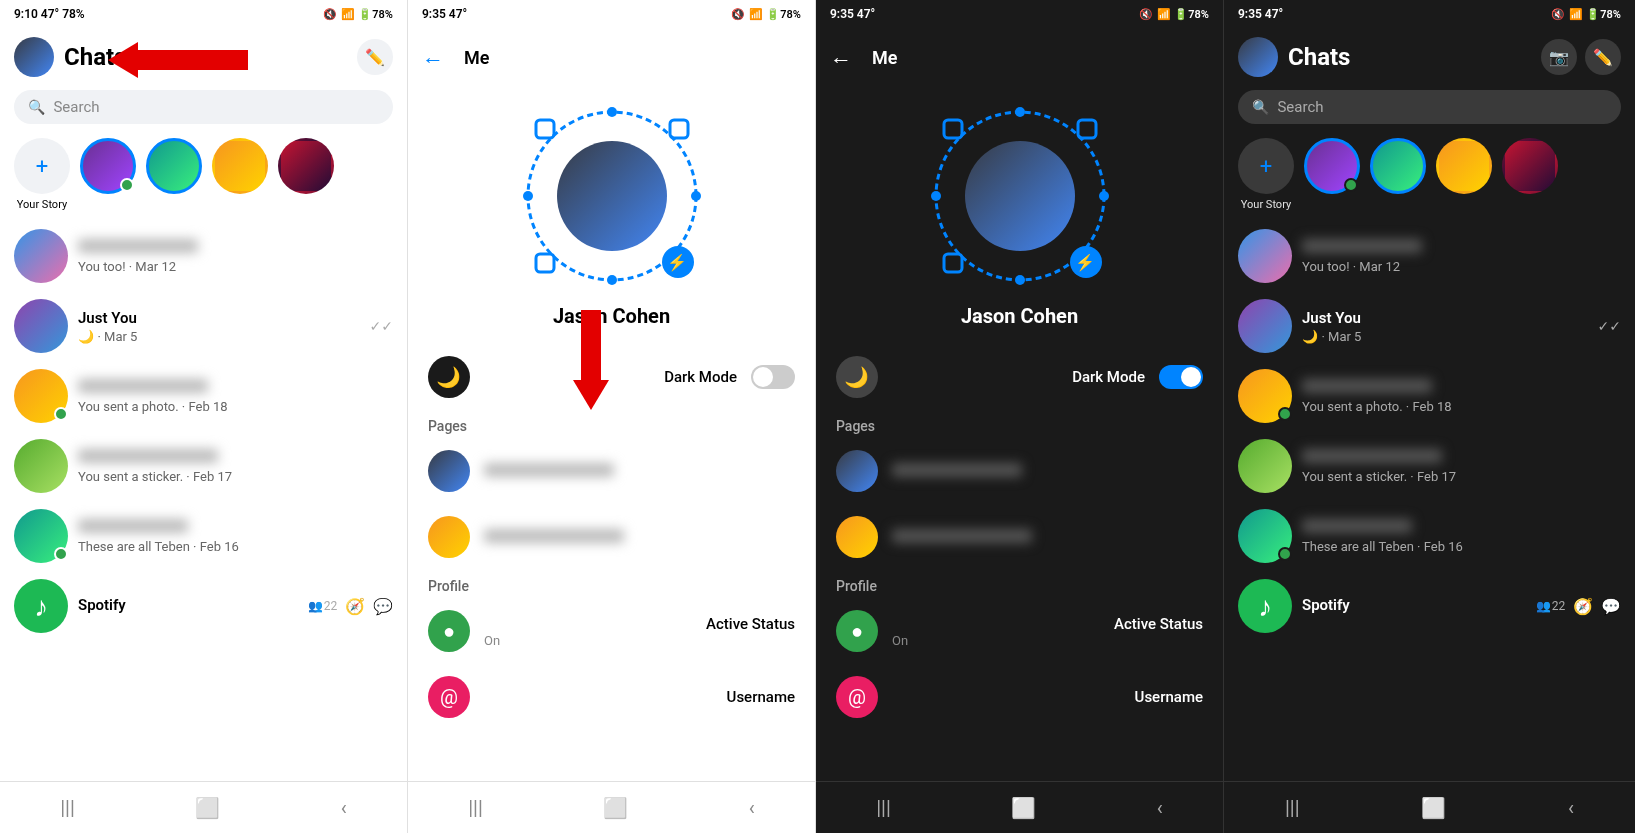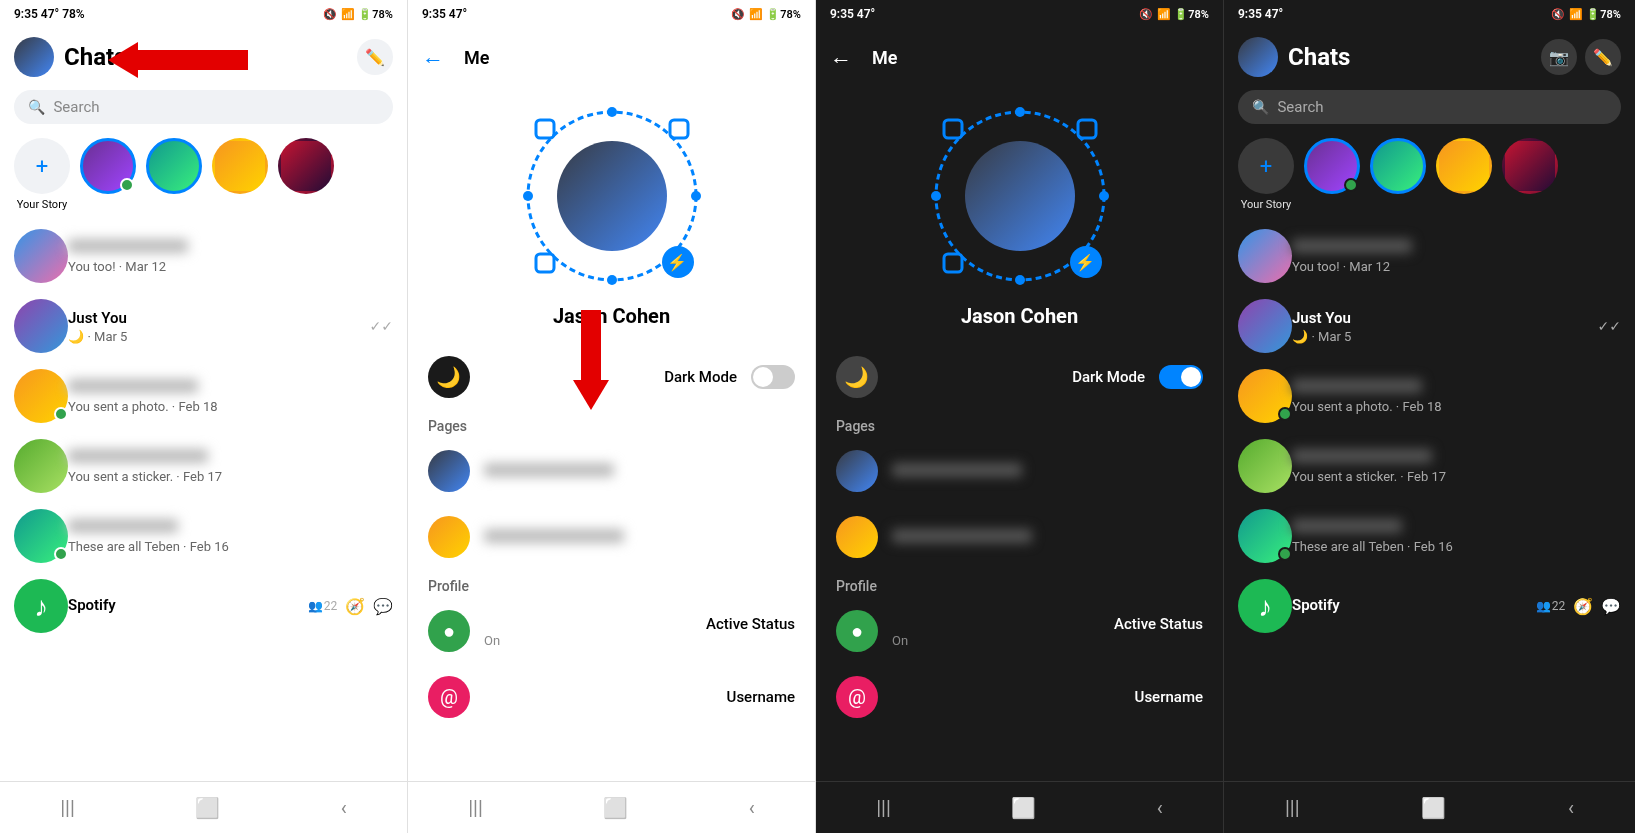--- a/index.html
+++ b/index.html
@@ -188,20 +188,21 @@
     .story-label.light { color: #000; }
     .story-label.dark { color: #e0e0e0; }
 
     
     .chat-list { flex: 1; overflow-y: auto; }
 
     .chat-item {
       display: flex;
       align-items: center;
       padding: 8px 14px;
+      gap: 10px;
       cursor: pointer;
       position: relative;
     }
 
     .chat-avatar-wrap {
       position: relative;
       flex-shrink: 0;
       width: 54px; height: 54px;
     }
 
@@ -507,21 +508,21 @@
 <div class="panel panel-1 panel-wrapper">
 
   <div class="red-arrow-overlay" style="top:42px; left:108px;">
     <div class="arrow-horizontal">
       <div class="head-left"></div>
       <div class="shaft" style="width:110px;"></div>
     </div>
   </div>
 
   <div class="status-bar light">
-    <span>9:35  47°  78%</span>
+    <span>9:10  47°  78%</span>
     <div class="status-right">
       <span>🔇</span>
       <span>📶</span>
       <span>🔋78%</span>
     </div>
   </div>
 
   <div class="header light">
     <div class="header-avatar av6"></div>
     <span class="header-title light">Chats</span>

